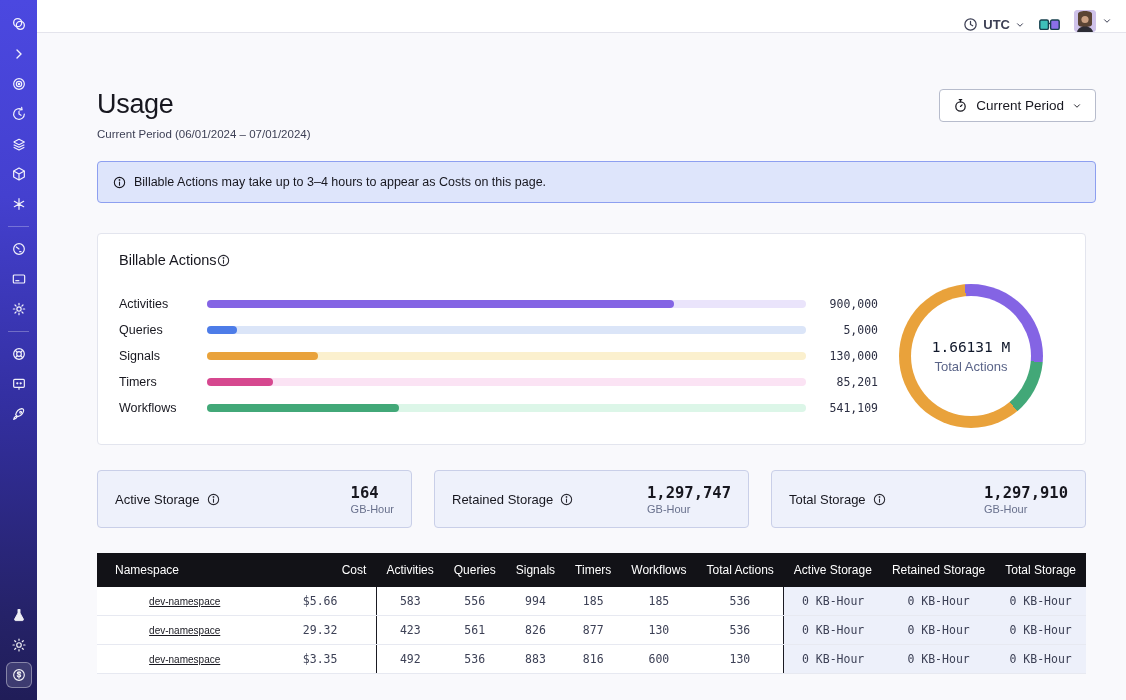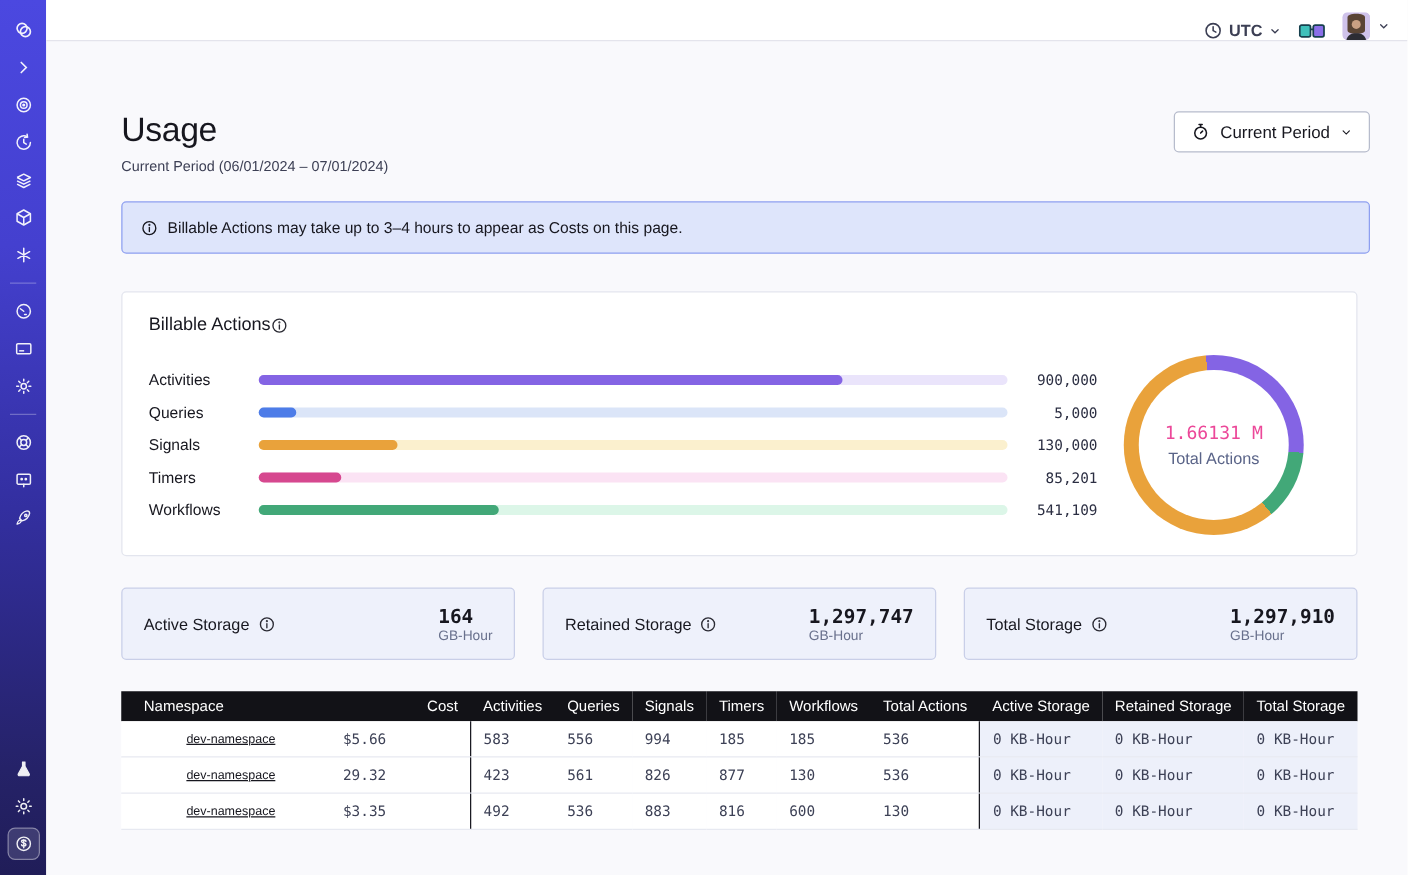--- a/index.html
+++ b/index.html
@@ -52,35 +52,35 @@
   .bar-row { display:flex; align-items:center; height:26px; }
   .bar-label { width:88px; font-size:12.5px; color:#17171f; }
   .bar-track { flex:1; height:8px; border-radius:4px; position:relative; }
   .bar-fill { position:absolute; left:0; top:0; height:8px; border-radius:4px; }
   .bar-value { width:72px; text-align:right; font-family:"DejaVu Sans Mono", monospace; font-size:11.5px; color:#2b2e42; }
 
   .donut-wrap { width:186px; display:flex; justify-content:center; }
   .donut { position:relative; width:144px; height:144px; border-radius:50%; }
   .donut-hole { position:absolute; inset:12px; background:#fff; border-radius:50%;
     display:flex; flex-direction:column; align-items:center; justify-content:center; gap:4px; }
-  .donut-total { font-family:"DejaVu Sans Mono", monospace; font-size:14.5px; color:#ec4899; }
+  .donut-total { font-family:"DejaVu Sans Mono", monospace; font-size:14.5px; color:#0f172a; }
   .donut-label { font-size:13px; color:#5a6488; }
 
   .storage-row { margin-top:25px; margin-right:10px; display:flex; gap:22px; }
   .storage-card { flex:1; background:#eef1fb; border:1px solid #c9cfe8; border-radius:4px;
     display:flex; align-items:center; justify-content:space-between; padding:10px 17px; height:58px; }
   .storage-label { display:flex; align-items:center; gap:7px; font-size:13px; color:#17171f; }
   .storage-right { }
   .storage-value { font-family:"DejaVu Sans Mono", monospace; font-weight:bold; font-size:15.5px; color:#17171f; }
   .storage-unit { font-size:11px; color:#68708c; margin-top:1px; }
 
   table { margin-top:25px; width:calc(100% - 10px); border-collapse:collapse; font-size:12px; }
-  thead th { background:#121217; color:#fff; font-weight:500; padding:5px 10px; text-align:right; white-space:nowrap; }
+  thead th { background:#121217; color:#fff; font-weight:500; padding:10px 10px; text-align:right; white-space:nowrap; }
   thead th:first-child { text-align:left; padding-left:18px; }
-  tbody td { background:#fff; border-bottom:1px solid #e7e9f1; padding:7px 10px; text-align:left;
+  tbody td { background:#fff; border-bottom:1px solid #e7e9f1; padding:7px 10px; text-align:center;
     font-family:"DejaVu Sans Mono", monospace; font-size:11.5px; color:#3d4156; white-space:nowrap; }
   tbody td.ns { text-align:center; padding-left:18px; font-family:"Liberation Sans", sans-serif; font-size:10px; }
   tbody td.ns a { color:#17171f; text-decoration:underline; }
   tbody td.dark-right { border-right:1px solid #1a1a22; }
   tbody td.blue { background:#edf0fa; }
 </style>
 </head>
 <body>
 
 <div class="app">

